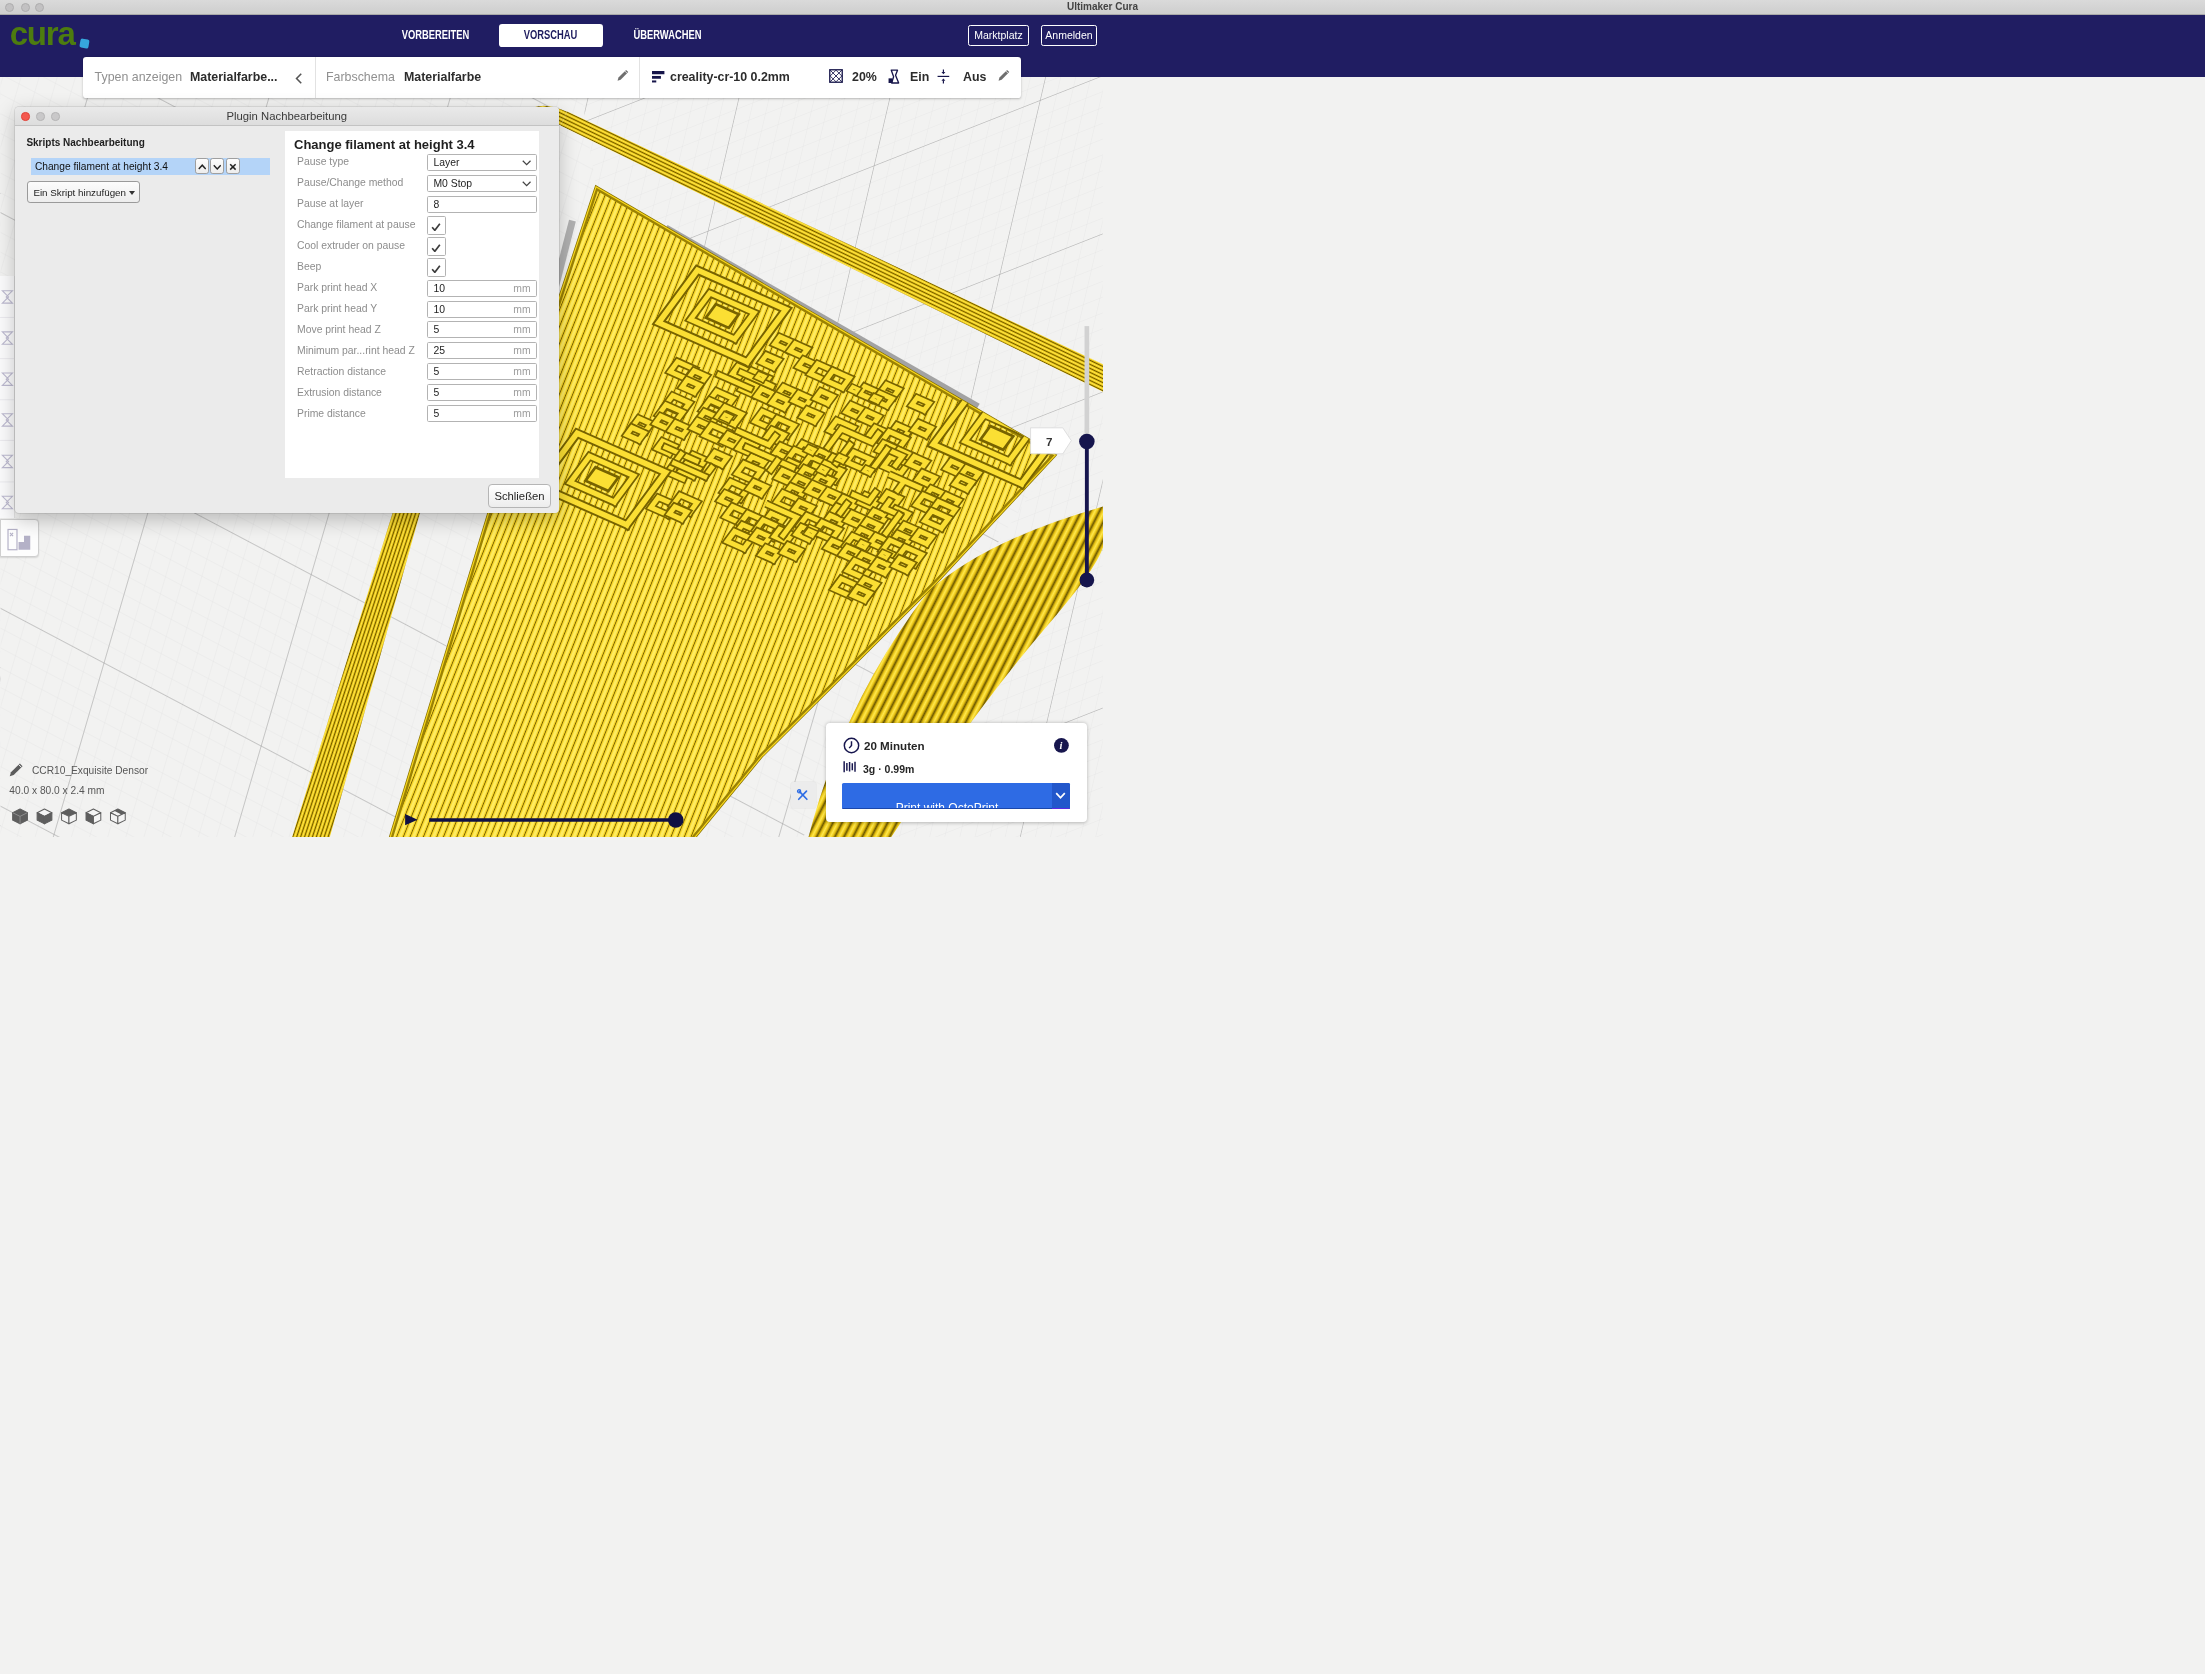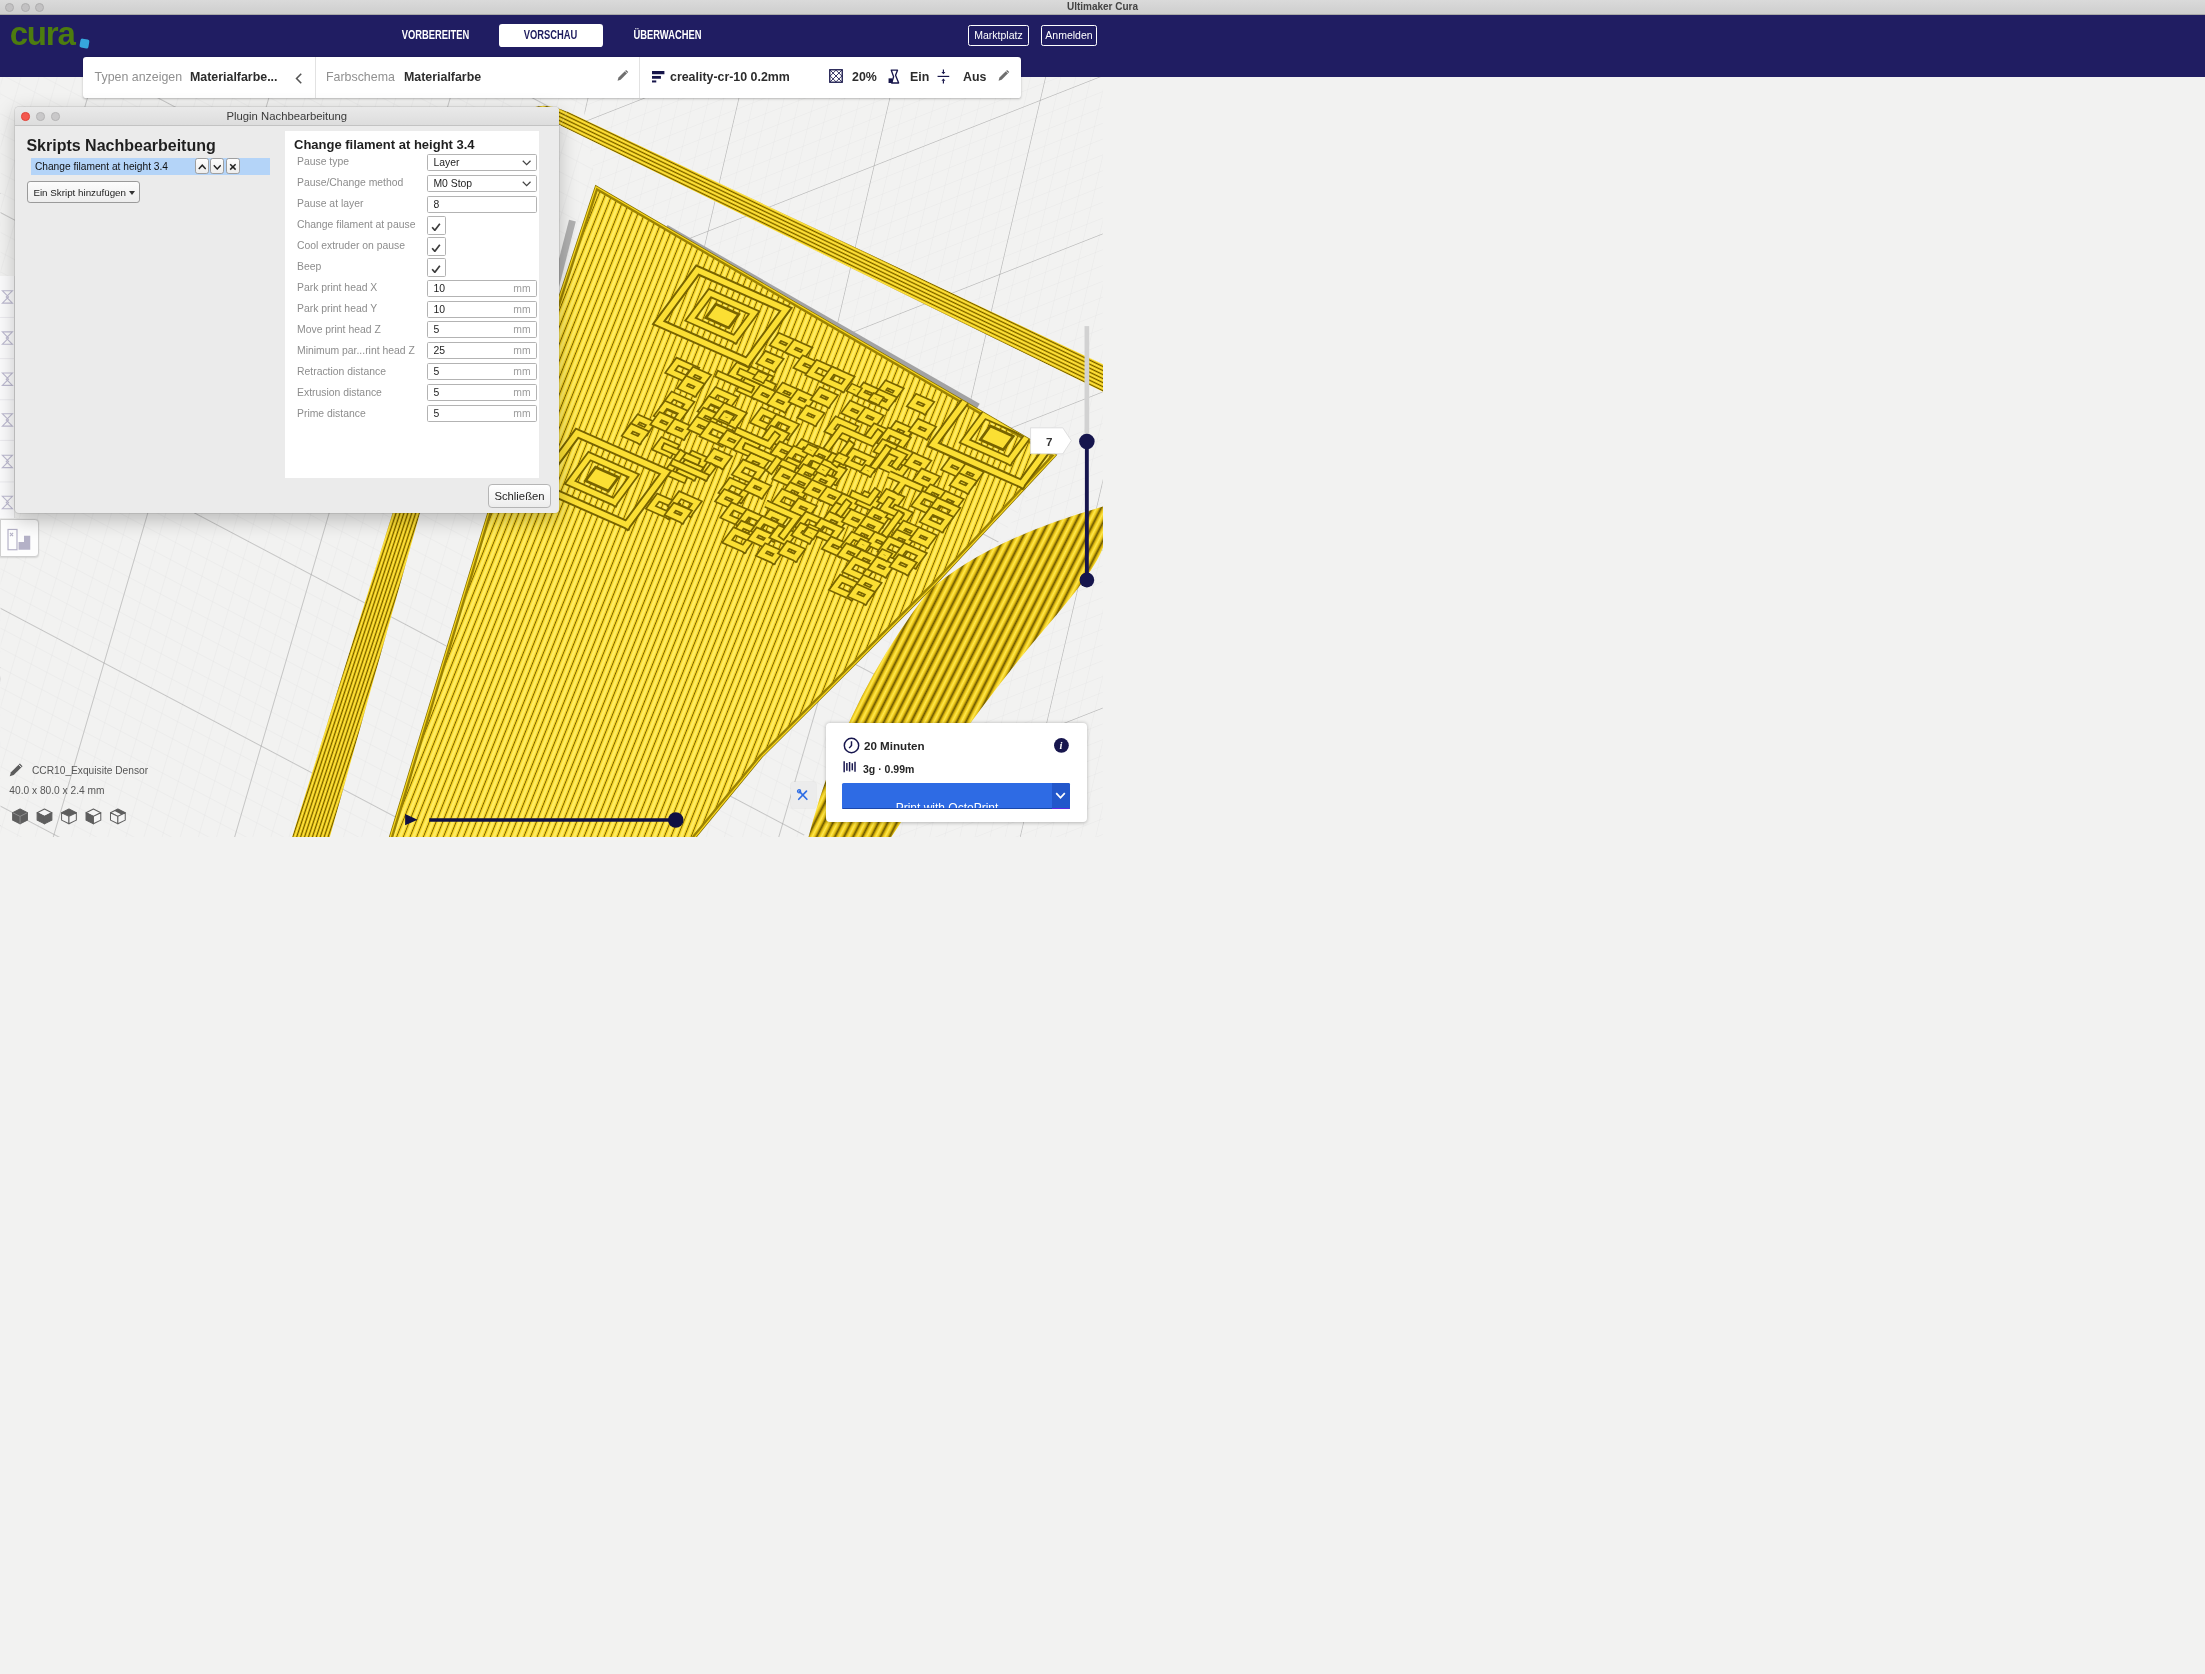--- a/index.html
+++ b/index.html
@@ -12,21 +12,21 @@
 #tabactive{position:absolute;left:499px;top:24px;width:104px;height:23px;background:#fff;border-radius:3.1px}
 .hbtn{position:absolute;top:25px;height:20.6px;line-height:18.6px;border:1.1px solid #fff;border-radius:2.3px;color:#fff;font-size:10.5px;font-weight:400;text-align:center}
 #toolbar{position:absolute;left:83px;top:57px;width:938px;height:41px;background:#fff;border-radius:3.1px;box-shadow:0 0.8px 2.3px rgba(0,0,0,.25);font-size:12.4px;line-height:41px;white-space:nowrap}
 .tlab{position:absolute;color:#909090}
 .tval{position:absolute;color:#2c2c2c;font-weight:700}
 .tdiv{position:absolute;top:0;width:0.8px;height:41px;background:#e2e2e2}
 .ticon{position:absolute;top:12.4px}
 #dlg{position:absolute;left:14.8px;top:107px;width:544px;height:406px;background:#ebebeb;border-radius:3.9px;box-shadow:0 6.2px 20px rgba(0,0,0,.24),0 0 0 0.8px rgba(0,0,0,.1)}
 #dlgtitle{position:absolute;left:0;top:0;width:100%;height:19.4px;background:linear-gradient(#e9e9e9,#dddddd);border-bottom:0.8px solid #c3c3c3;border-radius:3.9px 3.9px 0 0;text-align:center;font-size:11.3px;color:#3a3a3a;line-height:19.4px}
 .dtl{position:absolute;top:112px;width:8.5px;height:8.5px;border-radius:50%}
-#dheadL{position:absolute;left:26.4px;top:137px;font-size:16px;font-weight:700;color:#1f1f1f}
+#dheadL{position:absolute;left:26.4px;top:137px;font-size:10px;font-weight:700;color:#1f1f1f}
 #bluerow{position:absolute;left:31px;top:158px;width:239px;height:17px;background:#b4d4f8;font-size:10.2px;color:#111;line-height:17px}
 .sqbtn{position:absolute;top:158px;width:14.4px;height:16px;background:linear-gradient(#fdfdfd,#ededed);border:0.8px solid #9f9f9f;border-radius:2.7px;text-align:center}
 #addbtn{position:absolute;left:27px;top:181px;width:113px;height:22px;background:linear-gradient(#fcfcfc,#ededed);border:0.8px solid #9a9a9a;border-radius:3.1px;font-size:9.8px;color:#1c1c1c;line-height:21px;padding-left:5.4px}
 #addbtn .tri{position:absolute;right:3.9px;top:8.5px;width:0;height:0;border-left:3.5px solid transparent;border-right:3.5px solid transparent;border-top:4.3px solid #333}
 #wpanel{position:absolute;left:285px;top:131px;width:254px;height:347px;background:#fff}
 #dheadR{position:absolute;left:294px;top:137px;font-size:13px;font-weight:700;color:#1f1f1f}
 .flab{position:absolute;left:297px;font-size:10.4px;color:#8d8d8d}
 .fctl{position:absolute;left:427px;width:110px;height:17px;background:#fff;border:0.8px solid #b3b3b3;border-radius:1.6px}
 .fval{position:absolute;left:5.4px;top:1.9px;font-size:10.4px;color:#1d1d1d}
 .funit{position:absolute;right:5.4px;top:1.9px;font-size:10.4px;color:#9c9c9c}

